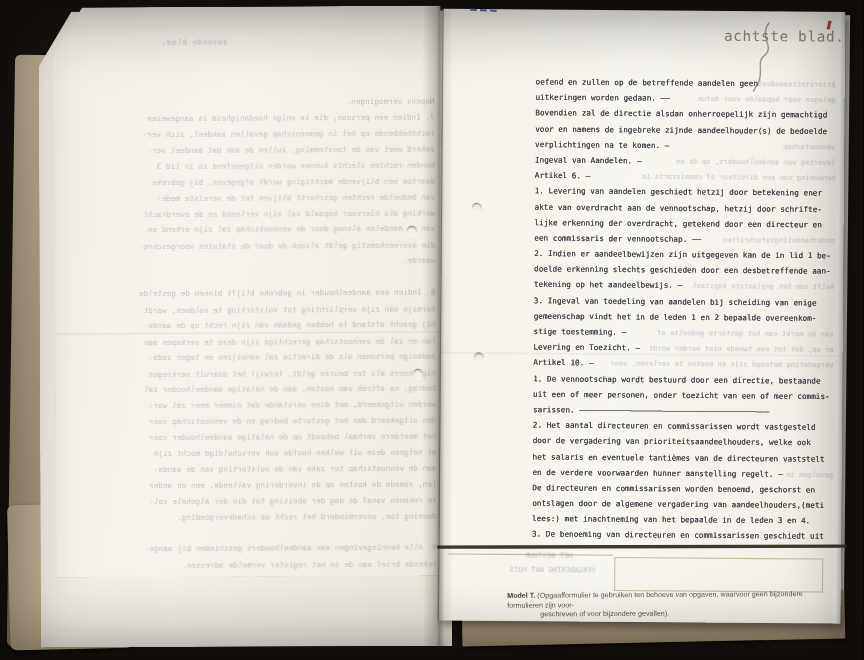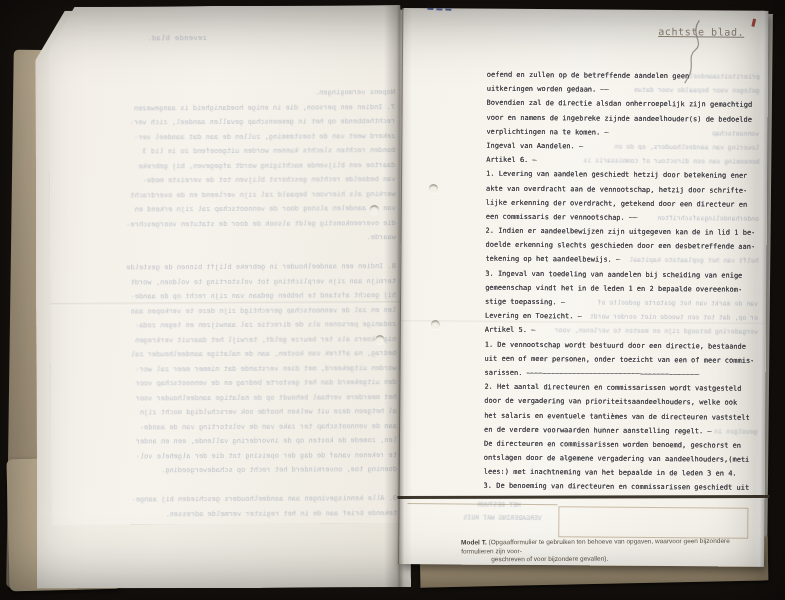--- a/index.html
+++ b/index.html
@@ -48,22 +48,22 @@
     background:linear-gradient(#bcab8c,#97876c);transform:rotate(-1.2deg);
     box-shadow:0 2px 4px rgba(0,0,0,.5);}
   .right-page{left:398px;top:8px;width:366px;height:556px;
     background:linear-gradient(95deg,#f5f2ea,#f8f6f0 45%,#f1eee6);
     border-left:1px solid #9c958a;transform:rotate(.45deg);transform-origin:0 100%;
     box-shadow:3px 4px 9px rgba(0,0,0,.5);}
   .right-crease{left:0;top:312px;width:100%;height:3px;
     background:linear-gradient(rgba(120,110,95,.10),rgba(255,255,255,.3));}
   .edge-right{right:0;top:0;width:10px;height:100%;
     background:linear-gradient(to left,rgba(0,0,0,.14),rgba(255,255,255,.45) 45%,transparent);}
-  .rp-note{left:255px;top:16px;font-size:10px;letter-spacing:.6px;
-    color:var(--pencil_note,#8d8376);text-decoration:underline;}
+  .rp-note{left:255px;top:16px;font-size:13px;letter-spacing:.6px;
+    color:var(--pencil_note,#8d8376);}
   .typed{left:84px;top:59px;width:276px;color:var(--ink,#46454c);}
   .tline{display:flex;height:14.2px;line-height:14.2px;font-size:7px;
     white-space:nowrap;overflow:hidden;}
   .ttext{flex:none;text-shadow:0 0 .4px currentColor;}
   .tbleed{flex:1;overflow:hidden;transform:scaleX(-1);font-size:6.5px;
     filter:blur(.35px);padding:0 3px;}
   .heavy-rule{left:-2px;top:486px;width:372px;height:3px;
     background:var(--rule,#3e372d);transform:rotate(-.6deg);}
   .thin-rule{left:8px;top:495px;width:150px;height:1px;background:rgba(150,125,90,.5);}
   .form-box{left:159px;top:497px;width:190px;height:31px;
@@ -211,29 +211,29 @@
       </div>
         <div class="tline">
         <span class="ttext">3. Ingeval van toedeling van aandelen bij scheiding van enige</span>
         <span class="tbleed bleed-ink"></span>
       </div>
         <div class="tline">
         <span class="ttext">gemeenschap vindt het in de leden 1 en 2 bepaalde overeenkom-</span>
         <span class="tbleed bleed-ink"></span>
       </div>
         <div class="tline">
-        <span class="ttext">stige toepassing. —</span>
+        <span class="ttext">stige toestemming. —</span>
         <span class="tbleed bleed-ink">van de markt van het gestorte gedeelte of</span>
       </div>
         <div class="tline">
         <span class="ttext">Levering en Toezicht. —</span>
         <span class="tbleed bleed-ink">er op, dat tot een tweede niet eerder wordt</span>
       </div>
         <div class="tline">
-        <span class="ttext">Artikel 5. —</span>
+        <span class="ttext">Artikel 10. —</span>
         <span class="tbleed bleed-ink">vergadering betoogd zijn en moeten te verlenen, voor</span>
       </div>
         <div class="tline">
         <span class="ttext">1. De vennootschap wordt bestuurd door een directie, bestaande</span>
         <span class="tbleed bleed-ink"></span>
       </div>
         <div class="tline">
         <span class="ttext">uit een of meer personen, onder toezicht van een of meer commis-</span>
         <span class="tbleed bleed-ink"></span>
       </div>

